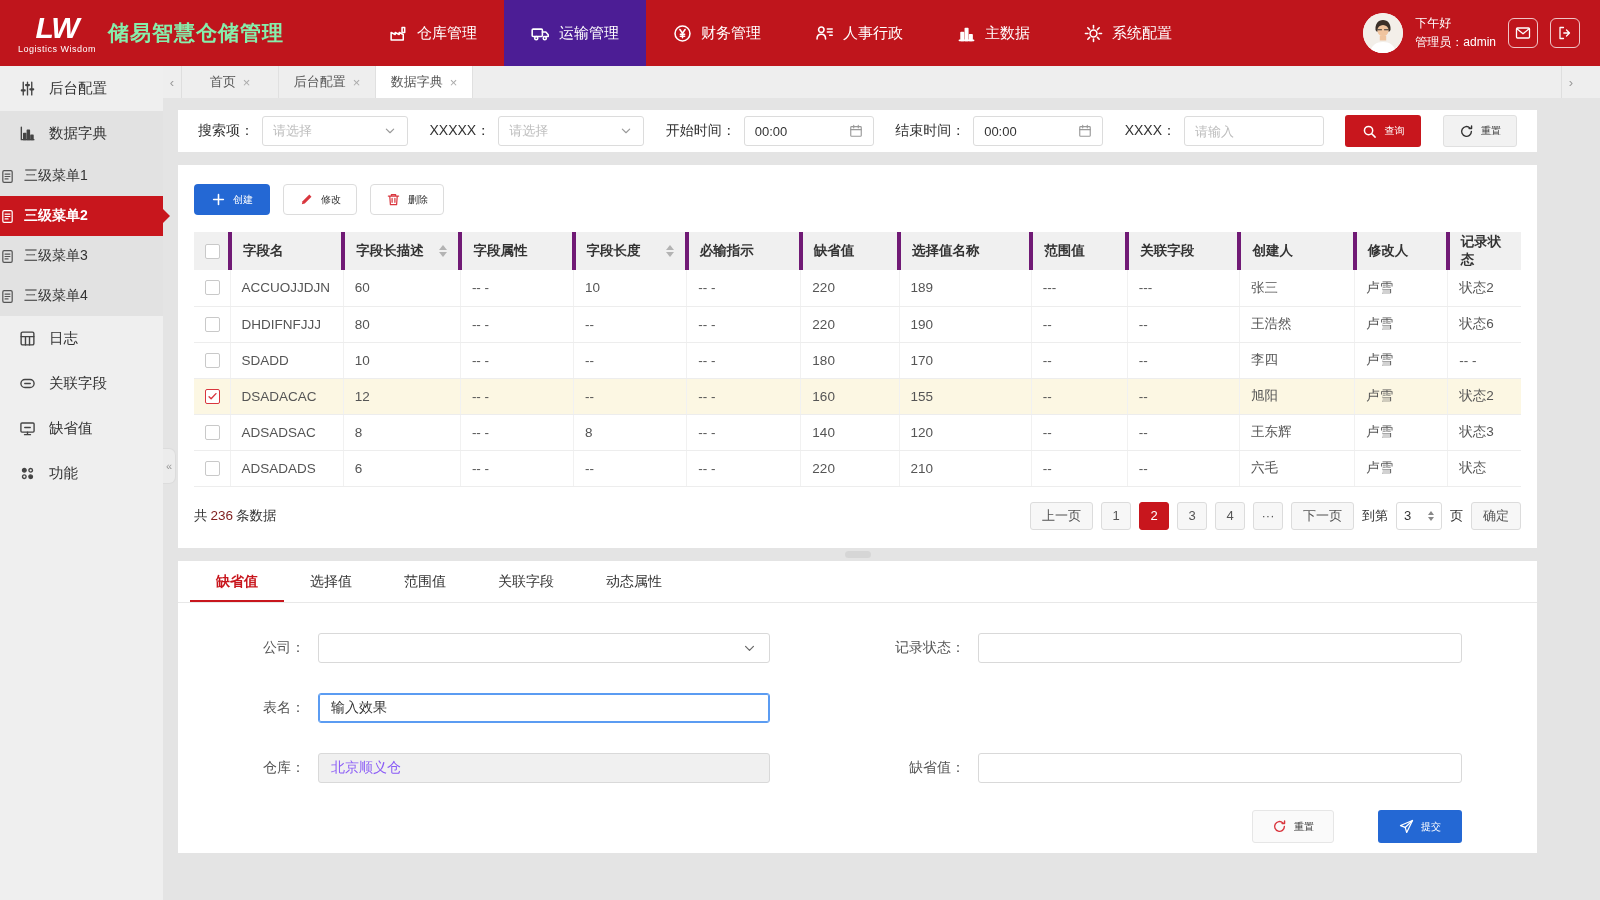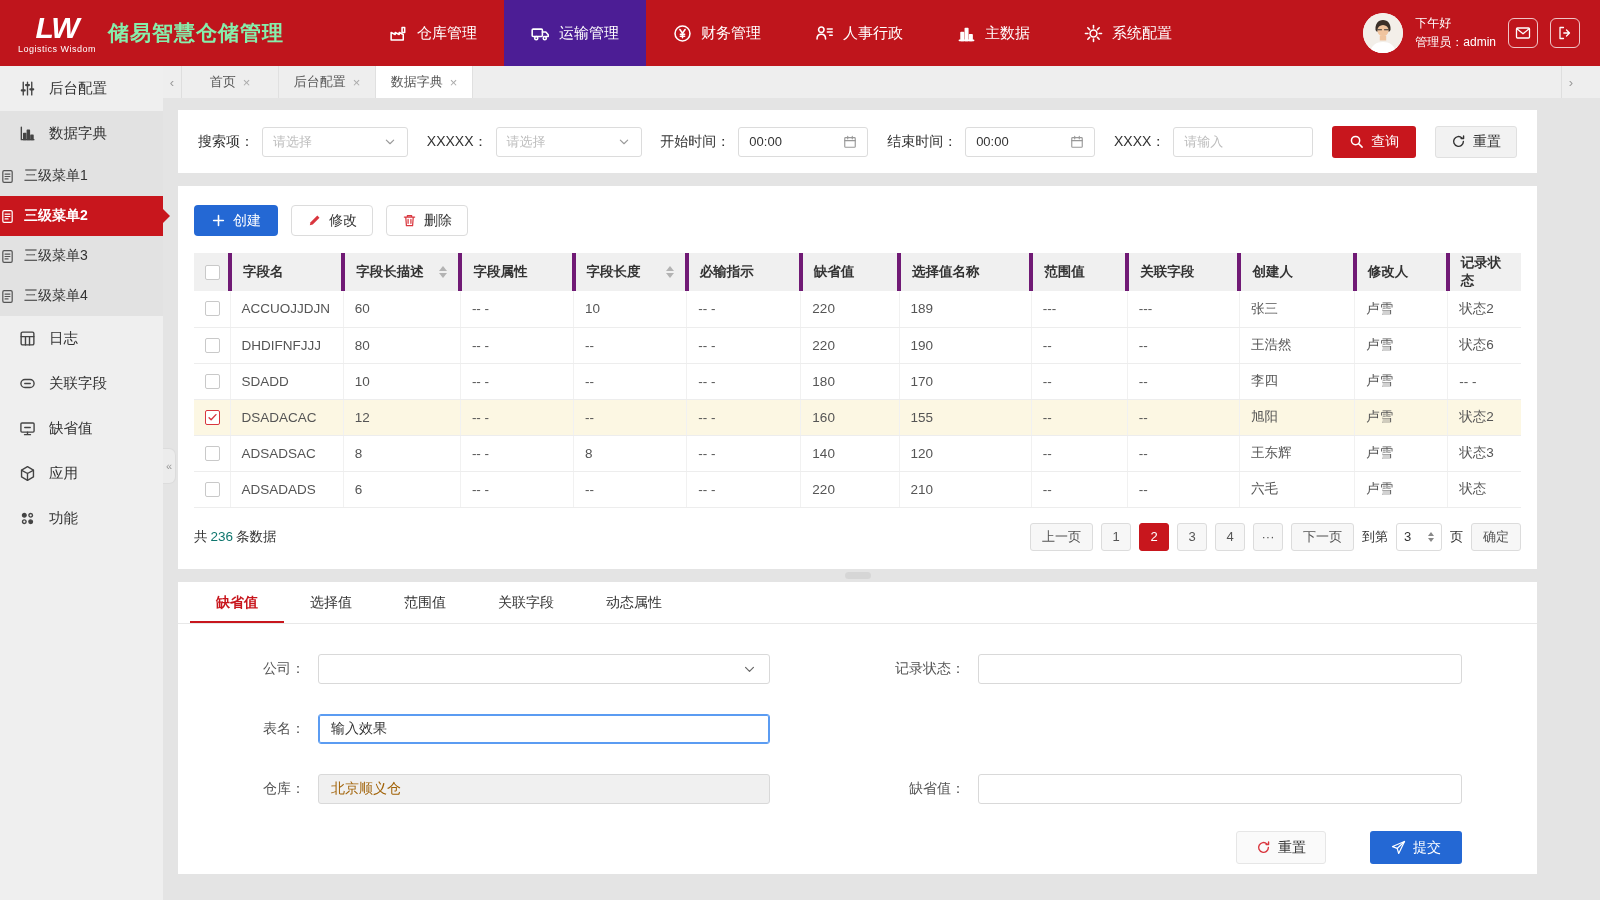--- a/index.html
+++ b/index.html
@@ -43,31 +43,31 @@
   .tabbar{height:32px;background:#eeeeee;display:flex;align-items:stretch}
   .tab-nav{width:19px;display:flex;align-items:center;justify-content:center;color:#999;font-size:13px;border-right:1px solid #dedede;cursor:pointer}
   .tab-nav.right{margin-left:auto;border-left:1px solid #dedede;border-right:none;margin-right:20px}
   .tab{width:97px;display:flex;align-items:center;justify-content:center;gap:7px;font-size:13px;color:#555;border-right:1px solid #e0e0e0;cursor:pointer}
   .tab.active{background:#fff}
   .tab-close{color:#aaa;font-size:13px}
   .content{padding:12px 63px 0 15px}
 
   
   .panel{background:#fff}
-  .filter-panel{height:63px;display:flex;align-items:center;justify-content:space-between;padding:0 20px}
+  .filter-panel{height:42px;display:flex;align-items:center;justify-content:space-between;padding:0 20px}
   .f-item{display:flex;align-items:center;gap:8px;white-space:nowrap}
   .f-label{font-size:14px;color:#333}
   .f-select{width:146px;height:30px;border:1px solid #dcdcdc;border-radius:3px;display:flex;align-items:center;justify-content:space-between;padding:0 10px;cursor:pointer;background:#fff}
   .f-select .ph{color:#bdbdbd;font-size:13px}
   .f-select svg,.f-time svg{width:14px;height:14px;color:#999}
   .f-time{width:130px;height:30px;border:1px solid #dcdcdc;border-radius:3px;display:flex;align-items:center;justify-content:space-between;padding:0 10px;background:#fff;cursor:text}
   .f-time .tv{font-size:13px;color:#333}
   .f-input{width:140px;height:30px;border:1px solid #dcdcdc;border-radius:3px;padding:0 10px;font-size:13px;color:#333;outline:none;font-family:inherit}
   .f-input::placeholder{color:#bdbdbd}
-  .btn{display:flex;align-items:center;gap:7px;border:none;border-radius:3px;font-size:14px;cursor:pointer;font-family:inherit}
+  .btn{display:flex;align-items:center;gap:7px;border:none;border-radius:3px;font-size:10px;cursor:pointer;font-family:inherit}
   .btn svg{width:15px;height:15px}
   .btn-query{height:32px;padding:0 17px;background:#c8161d;color:#fff}
   .btn-reset{height:32px;padding:0 15px;background:#f2f2f2;border:1px solid #e0e0e0;color:#333}
 
   
   .table-panel{margin-top:13px;height:383px;padding:19px 16px 0}
   .toolbar{display:flex;gap:13px;margin-bottom:17px}
   .btn-create{height:31px;padding:0 17px;background:#2468d4;color:#fff;border-radius:4px}
   .btn-plain{height:31px;padding:0 15px;background:#fff;border:1px solid #dcdcdc;color:#333;border-radius:4px}
   .btn-plain svg{color:#d9363e}
@@ -82,21 +82,21 @@
   tbody td{height:36px;font-size:13.5px;color:#555;padding:0 11px;border-bottom:1px solid #ededed;border-right:1px solid #f1f1f1;overflow:hidden;white-space:nowrap}
   tbody td:last-child{border-right:none}
   tbody tr.selected{background:#fcf7e3}
   .cb{width:15px;height:15px;border:1px solid #c9c9c9;border-radius:2px;background:#fff;margin:0 auto;cursor:pointer;display:flex;align-items:center;justify-content:center}
   .cb.checked{border-color:#d9363e;color:#d9363e}
   .cb svg{width:11px;height:11px}
 
   
   .pag-row{display:flex;align-items:center;margin-top:15px}
   .total{font-size:13.5px;color:#333}
-  .total b{color:#0f766e;font-weight:normal;margin:0 3px}
+  .total b{color:#7f1d1d;font-weight:normal;margin:0 3px}
   .pager{margin-left:auto;display:flex;align-items:center;gap:8px;font-size:13px;color:#333}
   .pg{min-width:32px;height:28px;border:1px solid #dcdcdc;background:#f7f7f7;border-radius:3px;display:flex;align-items:center;justify-content:center;padding:0 11px;cursor:pointer;color:#555}
   .pg.num{padding:0;min-width:30px}
   .pg.active{background:#c8161d;border-color:#c8161d;color:#fff}
   .goto-box{width:46px;height:28px;border:1px solid #dcdcdc;border-radius:3px;background:#fff;display:flex;align-items:center;justify-content:space-between;padding:0 7px;cursor:pointer}
   .spin{display:flex;flex-direction:column;gap:2px}
   .spin i{width:0;height:0;border-left:3.5px solid transparent;border-right:3.5px solid transparent;display:block}
   .spin .s-up{border-bottom:4px solid #888}
   .spin .s-dn{border-top:4px solid #888}
 
@@ -112,21 +112,21 @@
   .fgroup{display:flex;align-items:center}
   .flabel{flex:0 0 140px;text-align:right;padding-right:13px;font-size:14px;color:#555;white-space:nowrap}
   .fgroup.right{margin-left:auto}
   .fgroup.right .flabel{flex:0 0 100px}
   .fctrl{width:452px;height:30px;border:1px solid #d9d9d9;border-radius:3px;background:#fff}
   .fgroup.right .fctrl{width:484px}
   .fsel{display:flex;align-items:center;justify-content:flex-end;padding:0 12px;cursor:pointer}
   .fsel svg{width:15px;height:15px;color:#666}
   input.fctrl{padding:0 12px;font-size:14px;color:#333;outline:none;font-family:inherit}
   input.focused{border-color:#5b9cf2;box-shadow:inset 0 0 0 1px #5b9cf2}
-  input.disabled{background:#f0f0f0;color:#a16207}
+  input.disabled{background:#f0f0f0;color:#8b5cf6}
   .detail-actions{display:flex;justify-content:flex-end;gap:44px;margin-top:27px;padding-right:75px}
   .btn-reset2{height:33px;padding:0 19px;background:#fafafa;border:1px solid #e6e6e6;color:#333;border-radius:3px}
   .btn-reset2 svg{color:#d9363e}
   .btn-submit{height:33px;padding:0 21px;background:#2468d4;color:#fff;border-radius:3px}
 </style>
 </head>
 <body>
 
 <div class="header">
   <div class="logo-area">
@@ -316,29 +316,20 @@
       <span>关联字段</span>
     </div>
     <div class="side-item">
       <span class="s-icon">
         <svg viewBox="0 0 16 16" width="16" height="16" fill="none" stroke="currentColor" stroke-width="1.3" stroke-linecap="round" stroke-linejoin="round">
           <rect x="1.8" y="2.8" width="12.4" height="8.6" rx="1"></rect>
           <path d="M8 11.4v2.2M5.2 13.8h5.6M5.4 7h5.2"></path>
         </svg>
       </span>
       <span>缺省值</span>
-    </div>
-    <div class="side-item">
-      <span class="s-icon">
-        <svg viewBox="0 0 16 16" width="16" height="16" fill="none" stroke="currentColor" stroke-width="1.3" stroke-linecap="round" stroke-linejoin="round">
-          <path d="M8 1.6l5.6 3.2v6.4L8 14.4l-5.6-3.2V4.8z"></path>
-          <path d="M8 8l5.4-3M8 8L2.6 5M8 8v6.2"></path>
-        </svg>
-      </span>
-      <span>应用</span>
     </div>
     <div class="side-item">
       <span class="s-icon">
         <svg viewBox="0 0 16 16" width="16" height="16" fill="none" stroke="currentColor" stroke-width="1.3" stroke-linecap="round" stroke-linejoin="round">
           <circle cx="5" cy="5" r="1.7" fill="currentColor"></circle>
           <circle cx="11" cy="5" r="1.7"></circle>
           <circle cx="5" cy="11" r="1.7"></circle>
           <circle cx="11" cy="11" r="1.7" fill="currentColor"></circle>
         </svg>
       </span>

